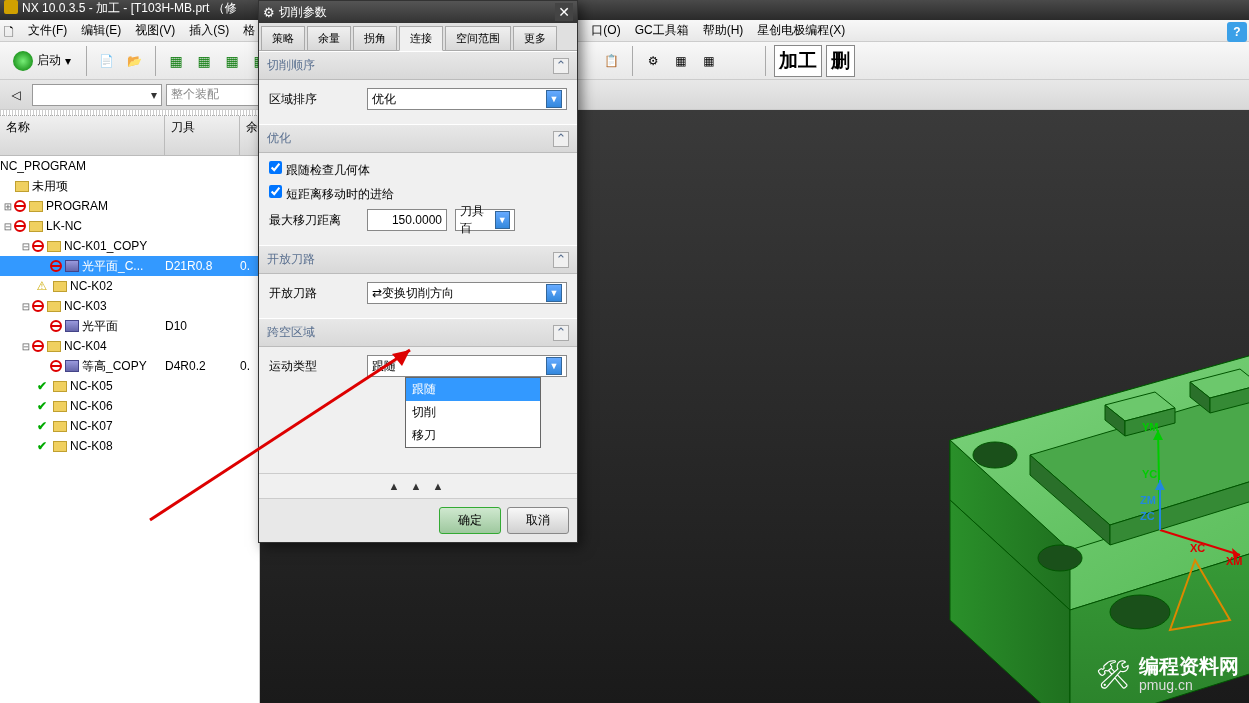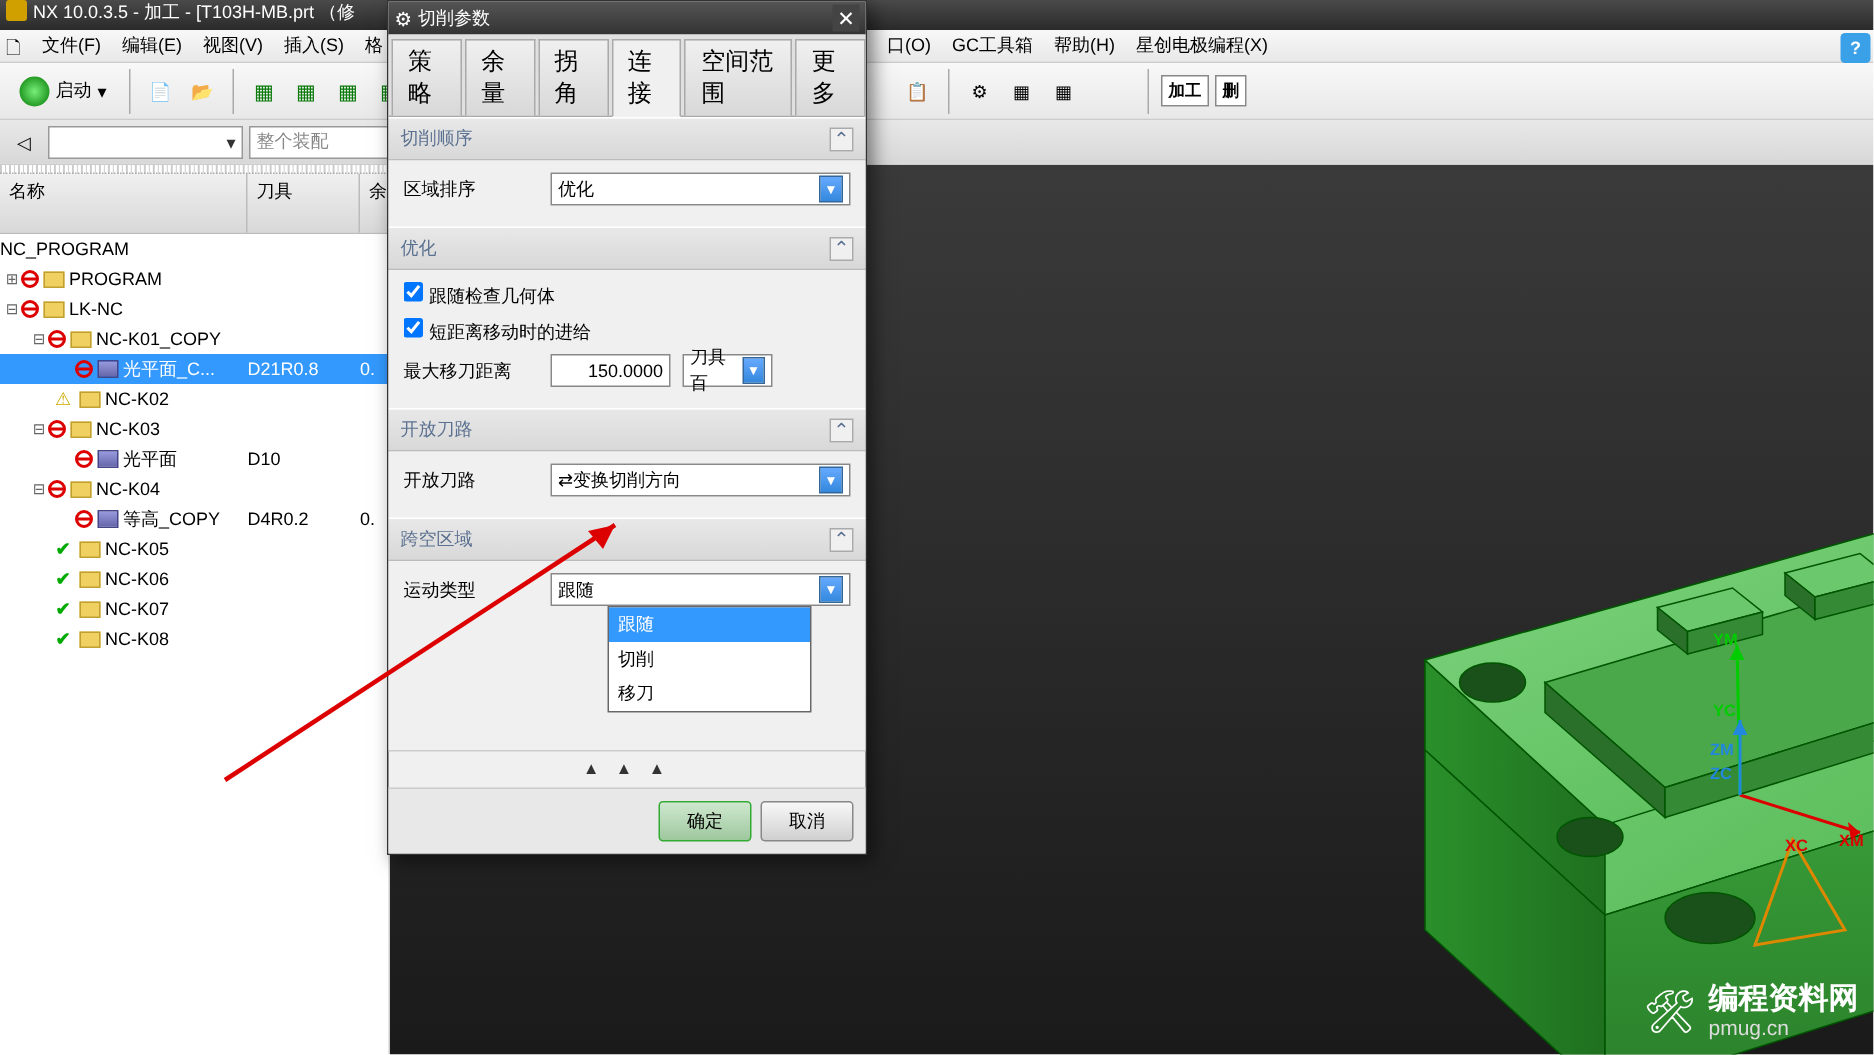--- a/index.html
+++ b/index.html
@@ -9,21 +9,21 @@
 .nx-icon { width: 14px; height: 14px; background: #d0a000; border-radius: 2px; margin-right: 4px; display: inline-block; }
 
 .menu-bar { height: 22px; background: linear-gradient(#f8f8f8, #e8e8e8); border-bottom: 1px solid #ccc; display: flex; align-items: center; padding: 0 4px; gap: 2px; }
 .menu-bar .mitem { padding: 2px 6px; cursor: pointer; }
 .menu-icon { width: 16px; height: 16px; display: inline-block; }
 
 .toolbar { height: 38px; background: linear-gradient(#f8f8f8, #e8e8e8); border-bottom: 1px solid #ccc; display: flex; align-items: center; padding: 0 6px; gap: 4px; position: relative; }
 .tb-btn { width: 24px; height: 24px; display: inline-flex; align-items: center; justify-content: center; border: 1px solid transparent; cursor: pointer; }
 .tb-sep { width: 1px; height: 30px; background: #aaa; margin: 0 4px; }
 .tb-green { color: #0a7a0a; font-size: 14px; }
-.tb-text-bd { border: 1px solid #888; padding: 2px 4px; background: #fff; font-size: 11px; font-weight: bold; }
+.tb-text-bd { border: 1px solid #888; padding: 2px 4px; background: #fff; font-size: 19px; font-weight: bold; }
 
 .search-bar { height: 30px; background: linear-gradient(#e8e8e8, #d8d8d8); border-bottom: 1px solid #ccc; display: flex; align-items: center; padding: 0 4px; gap: 4px; }
 .search-dd { height: 22px; border: 1px solid #999; background: #fff; padding: 0 4px; display: flex; align-items: center; min-width: 130px; color: #888; }
 .search-dd .arrow { margin-left: auto; color: #333; }
 
 .main { display: flex; height: 593px; }
 
 .navigator { width: 260px; background: #fff; border-right: 1px solid #ccc; display: flex; flex-direction: column; }
 .nav-header { height: 40px; background: linear-gradient(#f0f0f0, #d8d8d8); border-bottom: 1px solid #bbb; display: flex; }
 .nav-col { border-right: 1px solid #bbb; padding: 3px 6px; overflow: hidden; white-space: nowrap; }
@@ -45,21 +45,21 @@
 .warn-i { color: #ca0; }
 .op-i { width: 14px; height: 12px; background: linear-gradient(#99d, #66a); border: 1px solid #448; }
 
 .viewport { flex: 1; background: linear-gradient(#3a3a3a, #1a1a1a); position: relative; }
 
 .dialog { position: absolute; left: 258px; top: 0; width: 320px; background: #f0f0f0; border: 1px solid #333; box-shadow: 4px 4px 12px rgba(0,0,0,0.5); z-index: 100; }
 .dlg-title { height: 22px; background: linear-gradient(#555, #333); color: #fff; display: flex; align-items: center; padding: 0 4px; }
 .dlg-title .gear { font-size: 13px; margin-right: 4px; }
 .dlg-close { margin-left: auto; width: 18px; height: 18px; background: #444; color: #fff; display: flex; align-items: center; justify-content: center; cursor: pointer; font-size: 14px; }
 .dlg-tabs { display: flex; background: #e0e0e0; border-bottom: 1px solid #aaa; }
-.dlg-tab { padding: 4px 10px; border: 1px solid #aaa; border-bottom: none; background: linear-gradient(#f0f0f0,#d8d8d8); margin-top: 3px; margin-left: 2px; cursor: pointer; font-size: 16px; }
+.dlg-tab { padding: 4px 10px; border: 1px solid #aaa; border-bottom: none; background: linear-gradient(#f0f0f0,#d8d8d8); margin-top: 3px; margin-left: 2px; cursor: pointer; font-size: 11px; }
 .dlg-tab.active { background: #f0f0f0; border-bottom: 1px solid #f0f0f0; margin-bottom: -1px; }
 .dlg-body { padding: 0; }
 .section-hdr { background: linear-gradient(#e8e8e8,#d8d8d8); padding: 5px 8px; border-top: 1px solid #fff; border-bottom: 1px solid #bbb; display: flex; align-items: center; color: #5a7090; font-weight: normal; gap: 16px; }
 .section-hdr .collapse { margin-left: auto; font-size: 13px; color: #5a7090; cursor: pointer; border: 1px solid #aaa; width: 16px; height: 16px; text-align: center; line-height: 13px; background: #f0f0f0; }
 .section-body { padding: 8px 10px; background: #f0f0f0; }
 .frow { display: flex; align-items: center; margin-bottom: 6px; gap: 8px; }
 .frow label { min-width: 90px; }
 .frow input[type=checkbox] { margin-right: 4px; }
 .finput { border: 1px solid #888; height: 22px; padding: 0 4px; background: #fff; }
 .finput.dd { display: flex; align-items: center; }
@@ -74,21 +74,21 @@
 
 .watermark { position: absolute; right: 10px; bottom: 10px; color: #fff; display: flex; align-items: center; gap: 8px; z-index: 50; }
 .watermark .wm-icon { font-size: 28px; }
 .watermark .wm-text { font-size: 20px; font-weight: bold; line-height: 1.1; }
 .watermark .wm-url { font-size: 14px; color: #ddd; }
 
 .arrow-svg { position: absolute; pointer-events: none; z-index: 150; }
 
 .axis-labels { position: absolute; z-index: 40; font-size: 11px; font-weight: bold; }
 .axis-xm { color: #d00; left: 966px; top: 445px; }
-.axis-xc { color: #d00; left: 930px; top: 448px; }
+.axis-xc { color: #d00; left: 930px; top: 432px; }
 .axis-ym { color: #0c0; left: 882px; top: 311px; }
 .axis-yc { color: #0c0; left: 882px; top: 358px; }
 .axis-zm { color: #28d; left: 880px; top: 384px; }
 .axis-zc { color: #28d; left: 880px; top: 400px; }
 
 .blue-help { position: absolute; right: 2px; top: 22px; width: 20px; height: 20px; background: #3aa0e8; border-radius: 3px; display: flex; align-items: center; justify-content: center; color: #fff; font-weight: bold; }
 
 .start-btn { display: flex; align-items: center; gap: 4px; padding: 2px 6px; border: 1px solid transparent; }
 .start-globe { width: 20px; height: 20px; background: radial-gradient(#7e7,#070); border-radius: 50%; }
 
@@ -164,20 +164,28 @@
       <div class="nav-col nav-col-tool">刀具</div>
       <div class="nav-col nav-col-rest">余</div>
     </div>
     <div class="nav-tree">
       <div class="tree-row">
           <div class="c-name">
             <span>NC_PROGRAM</span>
           </div>
         </div>
       <div class="tree-row">
+          <div class="c-name" style="padding-left:14px">
+            <span class="ticon">
+              <span class="folder-i"></span>
+            </span>
+            <span>未用项</span>
+          </div>
+        </div>
+      <div class="tree-row">
           <div class="c-name" style="padding-left:2px">
             <span class="exp">⊞</span>
             <span class="ticon noentry"></span>
             <span class="ticon">
               <span class="folder-i"></span>
             </span>
             <span>PROGRAM</span>
           </div>
         </div>
       <div class="tree-row">

